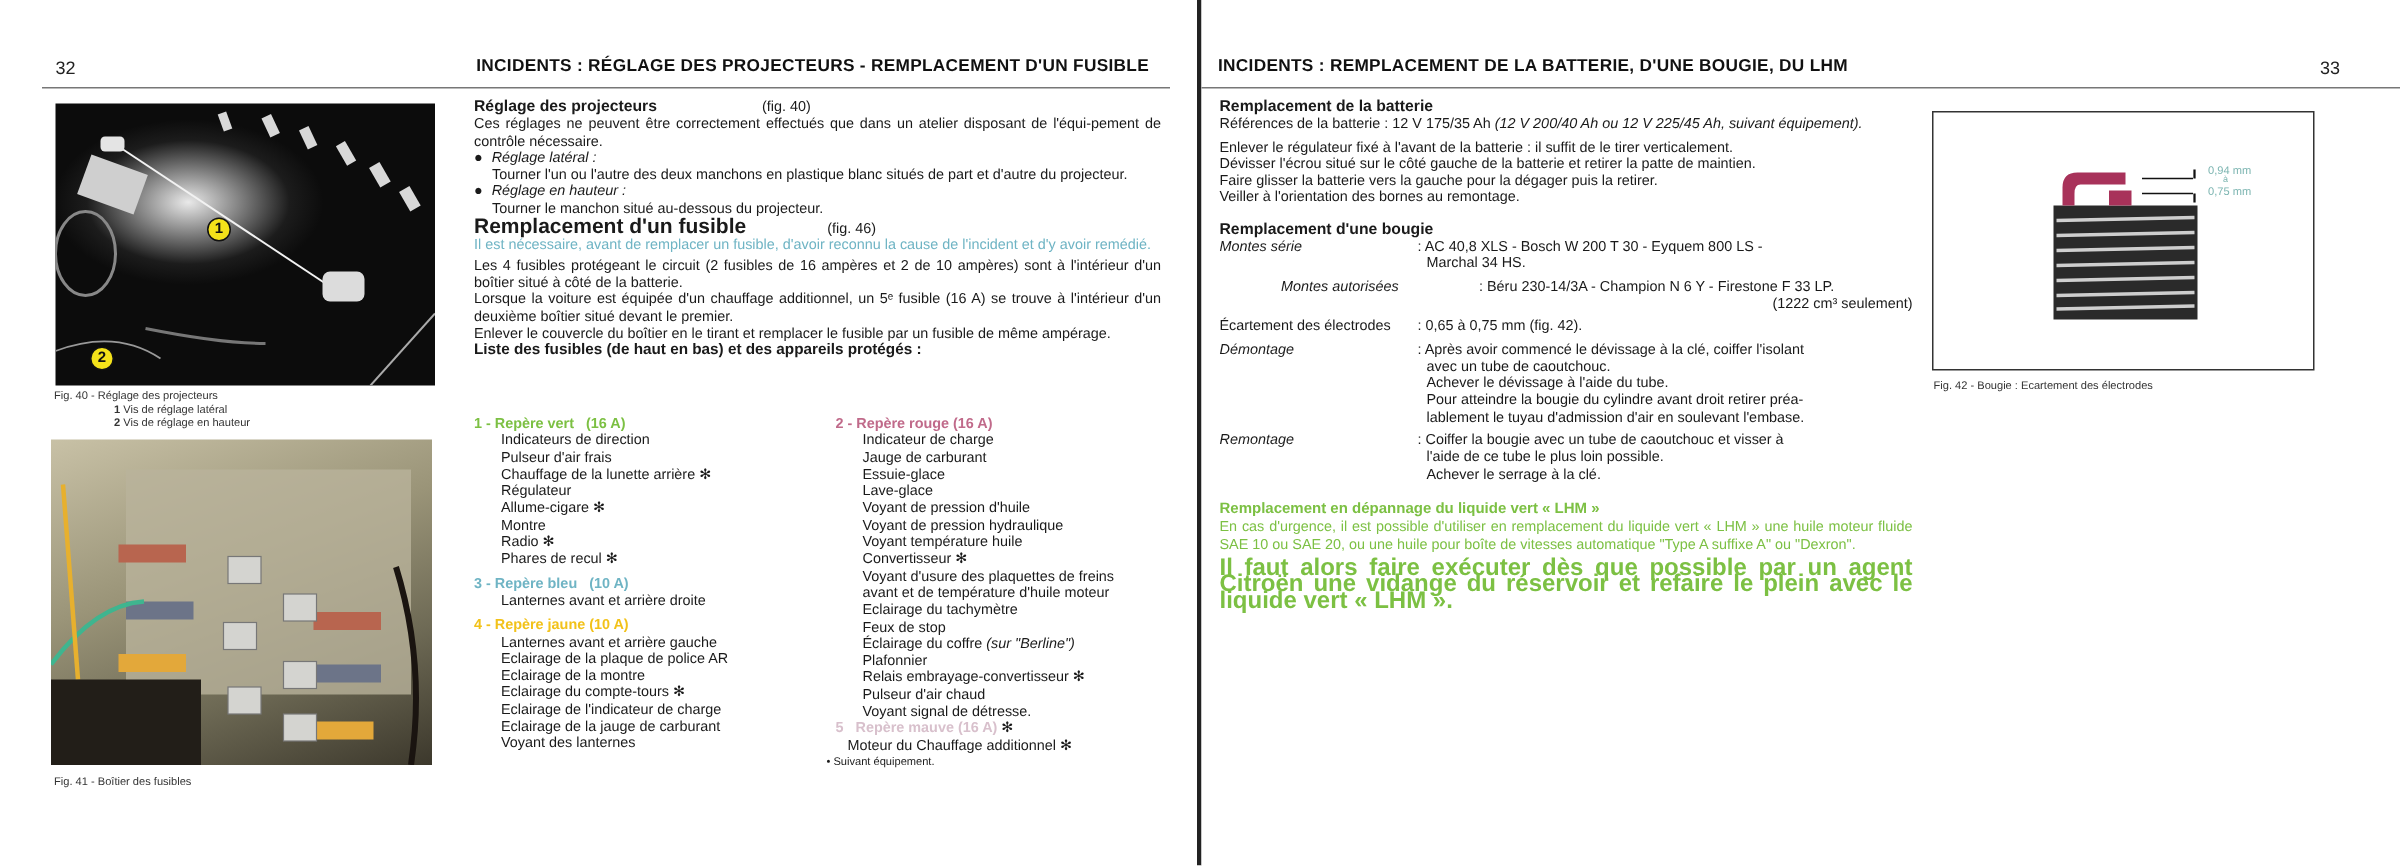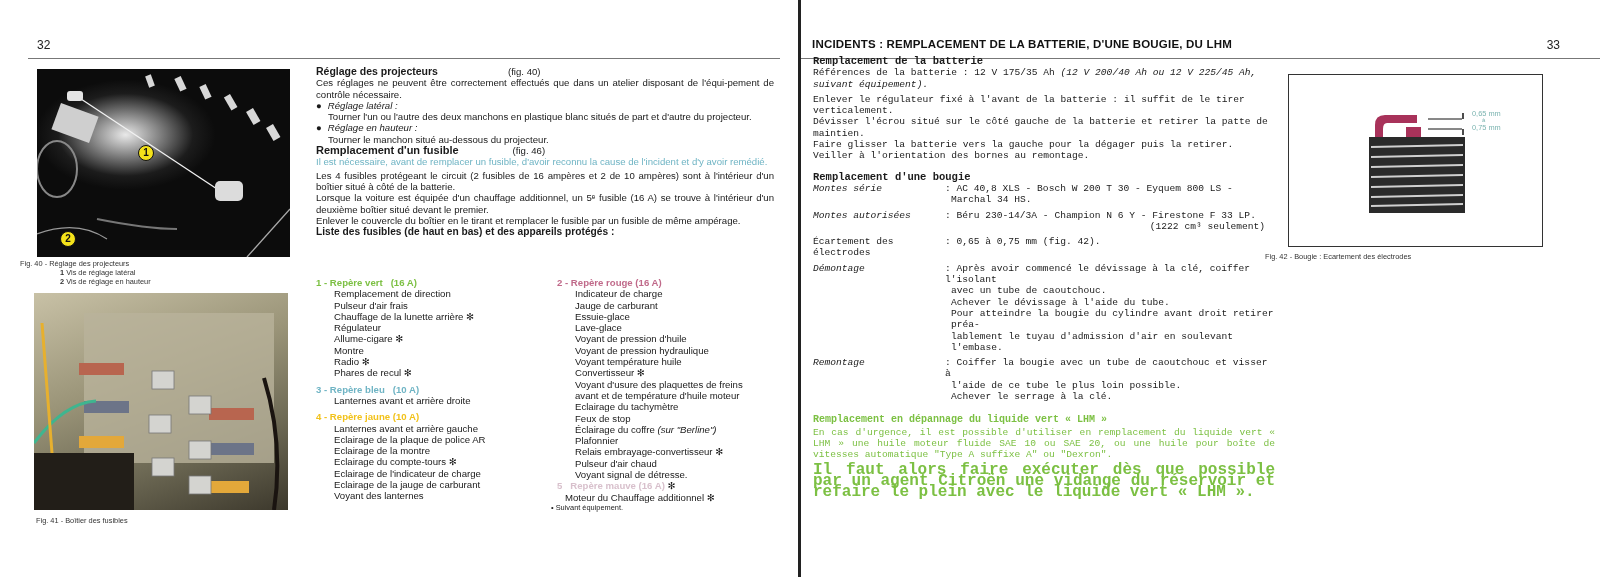--- a/index.html
+++ b/index.html
@@ -34,20 +34,21 @@
   .marker { position:absolute; width:14px; height:14px; border-radius:50%; background:#f4e21a;
             border:1.5px solid #111; font-size:10px; font-weight:bold; text-align:center; line-height:14px; color:#111; }
 </style>
 </head>
 <body>
 
 <div class="gutter"></div>
 
 <div class="page" id="page-left">
   <div class="pnum" style="left:37px;">32</div>
+  <div class="hdr" style="right:32px;">INCIDENTS : RÉGLAGE DES PROJECTEURS - REMPLACEMENT D'UN FUSIBLE</div>
   <div class="rule" style="left:28px; width:752px;"></div>
 
   <div class="fig" style="left:37px; top:69px; width:253px; height:188px; background:radial-gradient(ellipse 90px 55px at 35% 35%, #e9e9e9 0%, #8a8a8a 35%, #1c1c1c 75%, #0c0c0c 100%);">
     <svg width="253" height="188" style="position:absolute;left:0;top:0;">
       <rect x="18" y="40" width="40" height="28" fill="#cfcfcf" transform="rotate(20 38 54)"></rect>
       <g fill="#d8d8d8">
         <rect x="110" y="6" width="6" height="12" transform="rotate(-20 113 12)"></rect>
         <rect x="140" y="8" width="7" height="14" transform="rotate(-25 143 15)"></rect>
         <rect x="165" y="16" width="7" height="14" transform="rotate(-25 168 23)"></rect>
         <rect x="190" y="26" width="7" height="15" transform="rotate(-30 193 33)"></rect>
@@ -58,21 +59,21 @@
       <rect x="30" y="22" width="16" height="10" rx="3" fill="#e4e4e4"></rect>
       <rect x="178" y="112" width="28" height="20" rx="5" fill="#dcdcdc"></rect>
       <ellipse cx="20" cy="100" rx="20" ry="28" fill="none" stroke="#888" stroke-width="2"></ellipse>
       <path d="M 60 150 Q 110 160 140 160" stroke="#777" stroke-width="2" fill="none"></path>
       <path d="M 0 165 Q 40 150 70 170" stroke="#999" stroke-width="1.2" fill="none"></path>
       <line x1="253" y1="140" x2="210" y2="188" stroke="#aaa" stroke-width="1.3"></line>
     </svg>
     <div class="marker" style="left:101px; top:76px;">1</div>
     <div class="marker" style="left:23px; top:162px;">2</div>
   </div>
-  <div class="cap" style="left:20px; top:259px;">
+  <div class="cap" style="left:36px; top:259px;">
     <div>Fig. 40 - Réglage des projecteurs</div>
     <div style="padding-left:40px;"><b>1</b> <span>Vis de réglage latéral</span></div>
     <div style="padding-left:40px;"><b>2</b> <span>Vis de réglage en hauteur</span></div>
   </div>
 
   <div class="fig" style="left:34px; top:293px; width:254px; height:217px; background:linear-gradient(160deg,#c8c1a6 0%, #9a9478 40%, #6e6a55 70%, #3c382c 100%);">
     <svg width="254" height="217" style="position:absolute;left:0;top:0;">
       <rect x="50" y="20" width="190" height="150" fill="#b9b39b" opacity="0.8"></rect>
       <rect x="45" y="70" width="45" height="12" fill="#b8654f"></rect>
       <rect x="175" y="115" width="45" height="12" fill="#b8654f"></rect>
@@ -97,32 +98,32 @@
   <div class="cap" style="left:36px; top:516px;">Fig. 41 - Boîtier des fusibles</div>
 
   <div class="col t" style="left:316px; top:66px; width:458px;">
     <div class="line"><span class="b" style="font-size:10.5px;">Réglage des projecteurs</span><span style="margin-left:70px;">(fig. 40)</span></div>
     <div class="just">Ces réglages ne peuvent être correctement effectués que dans un atelier disposant de l'équi-pement de contrôle nécessaire.</div>
     <div><span style="margin-right:6px;">●</span><span class="i">Réglage latéral :</span></div>
     <div class="just" style="padding-left:12px;">Tourner l'un ou l'autre des deux manchons en plastique blanc situés de part et d'autre du projecteur.</div>
     <div><span style="margin-right:6px;">●</span><span class="i">Réglage en hauteur :</span></div>
     <div style="padding-left:12px;">Tourner le manchon situé au-dessous du projecteur.</div>
 
-    <div class="line"><span class="b" style="font-size:11px;">Remplacement d'un fusible</span><span style="margin-left:54px;">(fig. 46)</span></div>
+    <div class="line"><span class="b" style="font-size:14px;">Remplacement d'un fusible</span><span style="margin-left:54px;">(fig. 46)</span></div>
     <div class="just blue">Il est nécessaire, avant de remplacer un fusible, d'avoir reconnu la cause de l'incident et d'y avoir remédié.</div>
     <div class="just" style="margin-top:2px;">Les 4 fusibles protégeant le circuit (2 fusibles de 16 ampères et 2 de 10 ampères) sont à l'intérieur d'un boîtier situé à côté de la batterie.</div>
     <div class="just">Lorsque la voiture est équipée d'un chauffage additionnel, un 5ᵉ fusible (16 A) se trouve à l'intérieur d'un deuxième boîtier situé devant le premier.</div>
     <div class="just">Enlever le couvercle du boîtier en le tirant et remplacer le fusible par un fusible de même ampérage.</div>
     <div class="b" style="font-size:10.2px;">Liste des fusibles (de haut en bas) et des appareils protégés :</div>
   </div>
 
   <div class="col t" style="left:316px; top:277px; width:235px;">
     <div class="b green" style="white-space:pre;">1 - Repère vert   (16 A)</div>
     <div style="padding-left:18px;">
-      <div>Remplacement de direction</div>
+      <div>Indicateurs de direction</div>
       <div>Pulseur d'air frais</div>
       <div>Chauffage de la lunette arrière ✻</div>
       <div>Régulateur</div>
       <div>Allume-cigare ✻</div>
       <div>Montre</div>
       <div>Radio ✻</div>
       <div>Phares de recul ✻</div>
     </div>
     <div class="b blue" style="margin-top:5px; white-space:pre;">3 - Repère bleu   (10 A)</div>
     <div style="padding-left:18px;">
@@ -167,40 +168,40 @@
     </div>
     <div style="font-size:7.4px; line-height:9px; margin-left:-6px;">• Suivant équipement.</div>
   </div>
 </div>
 
 <div class="page" id="page-right">
   <div class="hdr" style="left:11px;">INCIDENTS : REMPLACEMENT DE LA BATTERIE, D'UNE BOUGIE, DU LHM</div>
   <div class="pnum" style="right:40px;">33</div>
   <div class="rule" style="left:0; width:799px;"></div>
 
-  <div class="col t" style="left:12px; top:56px; width:462px;font-family:Liberation Mono, monospace;">
+  <div class="col t" style="left:12px; top:66px; width:462px;">
     <div class="b" style="font-size:10.5px;">Remplacement de la batterie</div>
     <div><span>Références de la batterie : 12 V 175/35 Ah </span><span class="i">(12 V 200/40 Ah ou 12 V 225/45 Ah, suivant équipement).</span></div>
     <div style="margin-top:4px;">
       <div>Enlever le régulateur fixé à l'avant de la batterie : il suffit de le tirer verticalement.</div>
       <div>Dévisser l'écrou situé sur le côté gauche de la batterie et retirer la patte de maintien.</div>
       <div>Faire glisser la batterie vers la gauche pour la dégager puis la retirer.</div>
       <div>Veiller à l'orientation des bornes au remontage.</div>
     </div>
 
     <div class="b" style="font-size:10.5px; margin-top:10px;">Remplacement d'une bougie</div>
 
     <div style="display:flex;">
       <div class="i" style="width:132px; flex:none;">Montes série</div>
       <div>
         <div>: AC 40,8 XLS - Bosch W 200 T 30 - Eyquem 800 LS -</div>
         <div style="padding-left:6px;">Marchal 34 HS.</div>
       </div>
     </div>
-    <div style="display:flex; margin-top:4px;">
+    <div style="display:flex; margin-top:4px;margin-left:41px;">
       <div class="i" style="width:132px; flex:none;">Montes autorisées</div>
       <div style="width:320px;">
         <div>: Béru 230-14/3A - Champion N 6 Y - Firestone F 33 LP.</div>
         <div style="text-align:right;">(1222 cm³ seulement)</div>
       </div>
     </div>
     <div style="display:flex; margin-top:4px;">
       <div style="width:132px; flex:none;">Écartement des électrodes</div>
       <div>
         <div>: 0,65 à 0,75 mm (fig. 42).</div>
@@ -245,19 +246,19 @@
         </g>
       </g>
       <path d="M 86 62 L 86 50 Q 86 40 96 40 L 128 40 L 128 48 L 98 48 Q 94 48 94 54 L 94 62 Z" fill="#a8325a"></path>
       <rect x="117" y="52" width="15" height="10" fill="#a8325a"></rect>
       <line x1="139" y1="44" x2="173" y2="44" stroke="#111" stroke-width="1"></line>
       <line x1="139" y1="54" x2="173" y2="54" stroke="#111" stroke-width="1"></line>
       <line x1="174" y1="38" x2="174" y2="44" stroke="#111" stroke-width="1.5"></line>
       <line x1="174" y1="54" x2="174" y2="60" stroke="#111" stroke-width="1.5"></line>
     </svg>
     <div style="position:absolute; left:183px; top:35px; font-size:7.4px; line-height:7px; color:#7bb4b0;">
-      <div>0,65 mm</div>
+      <div>0,94 mm</div>
       <div style="padding-left:10px; font-size:6px;">à</div>
       <div>0,75 mm</div>
     </div>
   </div>
-  <div class="cap" style="left:464px; top:252px;">Fig. 42 - Bougie : Ecartement des électrodes</div>
+  <div class="cap" style="left:488px; top:252px;">Fig. 42 - Bougie : Ecartement des électrodes</div>
 </div>
 
 </body></html>

